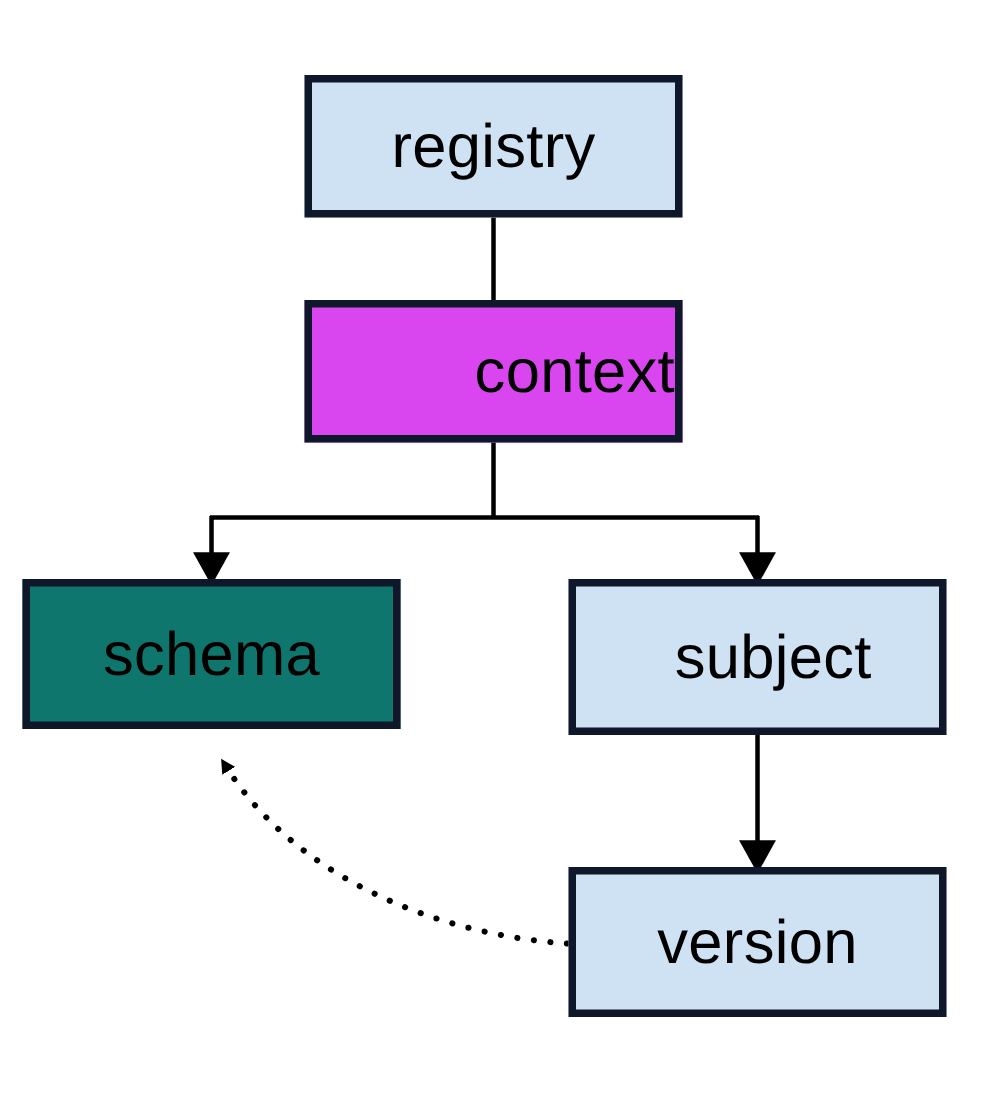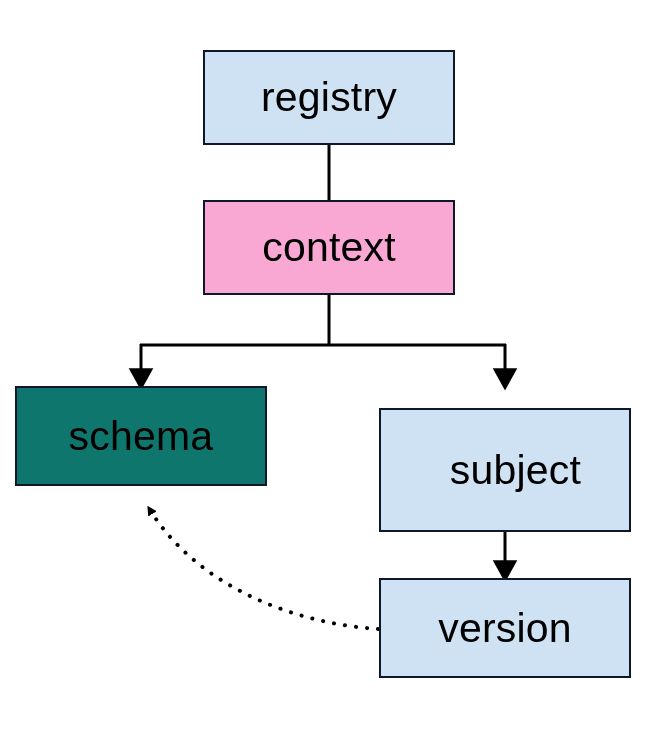--- a/index.html
+++ b/index.html
@@ -23,40 +23,40 @@
   #edge-layer {
     position: absolute;
     top: 0;
     left: 0;
     width: 669px;
     height: 745px;
   }
   .node {
     position: absolute;
     box-sizing: border-box;
-    border: 2px solid #0f172a;
+    border: 5px solid #0f172a;
     display: flex;
     align-items: center;
     justify-content: center;
     z-index: 2;
   }
   .node-label {
     font-family: "Liberation Sans", sans-serif;
     font-size: 41px;
     font-weight: normal;
     color: #000000;
     line-height: 1;
     letter-spacing: 0.2px;
     white-space: nowrap;
   }
   
   #node-registry { left: 203px; top: 50px;  width: 252px; height: 95px;  }
   #node-context  { left: 203px; top: 200px; width: 252px; height: 95px;  }
   #node-schema   { left: 15px;  top: 386px; width: 252px; height: 100px; }
-  #node-subject  { left: 379px; top: 408px; width: 252px; height: 124px; padding-left: 21px; }
+  #node-subject  { left: 379px; top: 386px; width: 252px; height: 104px; padding-left: 21px; }
   #node-version  { left: 379px; top: 578px; width: 252px; height: 100px; }
 </style>
 </head>
 <body>
 
 <div id="diagram-root">
 
   <svg id="edge-layer" width="669" height="745" viewBox="0 0 669 745" xmlns="http://www.w3.org/2000/svg">
     <defs>
       <marker id="arrow-solid" markerWidth="9" markerHeight="9" refX="4.2" refY="4.5" orient="auto" markerUnits="strokeWidth">
@@ -79,21 +79,21 @@
 
     <line x1="505" y1="486" x2="505" y2="571" stroke="#000000" stroke-width="3" marker-end="url(#arrow-solid)"></line>
 
     <path d="M 378 629 C 300 624 200 590 150 510" fill="none" stroke="#000000" stroke-width="4" stroke-linecap="round" stroke-dasharray="0.1 11" marker-end="url(#arrow-dotted)"></path>
   </svg>
 
   <div class="node" id="node-registry" style="background:#cfe2f3;">
     <span class="node-label">registry</span>
   </div>
 
-  <div class="node" id="node-context" style="background:#f9a8d4;">
+  <div class="node" id="node-context" style="background:#d946ef;justify-content:flex-end;">
     <span class="node-label">context</span>
   </div>
 
   <div class="node" id="node-schema" style="background:#0f766e;">
     <span class="node-label">schema</span>
   </div>
 
   <div class="node" id="node-subject" style="background:#cfe2f3;">
     <span class="node-label">subject</span>
   </div>

